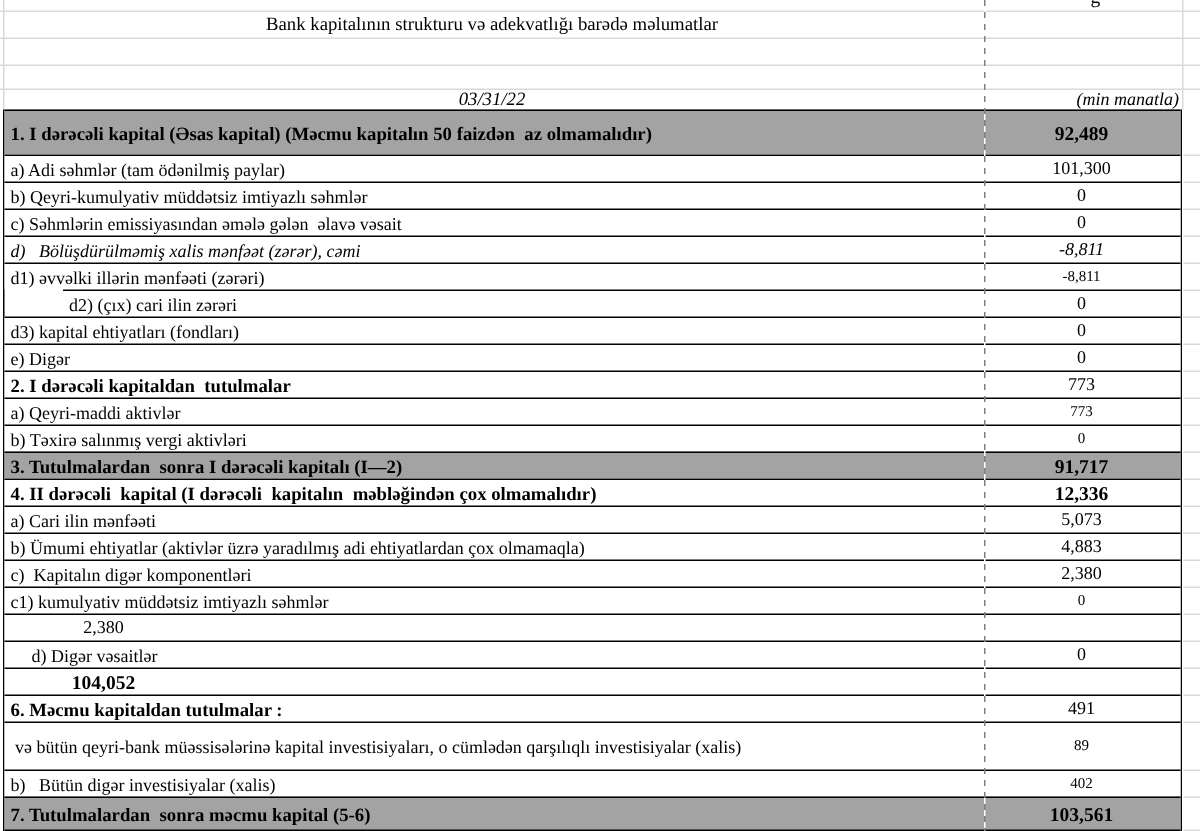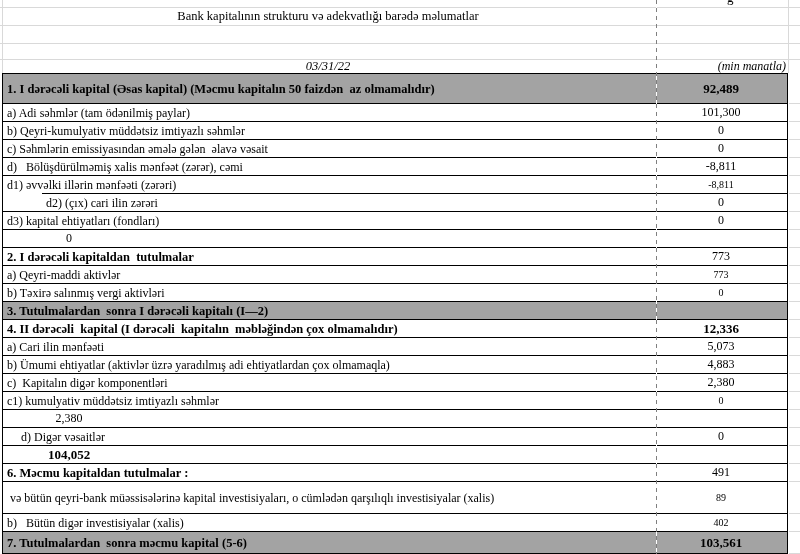--- a/index.html
+++ b/index.html
@@ -86,53 +86,55 @@
         <div class="value">101,300</div>
       </div>
       <div class="row" style="height: 18px;">
         <div class="label">b) Qeyri-kumulyativ müddətsiz imtiyazlı səhmlər</div>
         <div class="value">0</div>
       </div>
       <div class="row" style="height: 18px;">
         <div class="label">c) Səhmlərin emissiyasından əmələ gələn  əlavə vəsait</div>
         <div class="value">0</div>
       </div>
-      <div class="row" style="height: 18px;">
+      <div class="row" style="height: 18px; font-style: italic;">
         <div class="label">d)   Bölüşdürülməmiş xalis mənfəət (zərər), cəmi</div>
         <div class="value">-8,811</div>
       </div>
       <div class="row" style="height: 18px;">
         <div class="label">d1) əvvəlki illərin mənfəəti (zərəri)</div>
         <div class="value small">-8,811</div>
       </div>
       <div class="row" style="height: 18px; margin-left: 39px;">
         <div class="label">d2) (çıx) cari ilin zərəri</div>
         <div class="value">0</div>
       </div>
       <div class="row" style="height: 18px;">
         <div class="label">d3) kapital ehtiyatları (fondları)</div>
         <div class="value">0</div>
       </div>
       <div class="row" style="height: 18px;">
+        <div class="label">e) Digər</div>
         <div class="value">0</div>
       </div>
       <div class="row" style="height: 18px;">
         <div class="label bold">2. I dərəcəli kapitaldan  tutulmalar</div>
         <div class="value">773</div>
       </div>
       <div class="row" style="height: 18px;">
         <div class="label">a) Qeyri-maddi aktivlər</div>
         <div class="value small">773</div>
       </div>
       <div class="row" style="height: 18px;">
         <div class="label">b) Təxirə salınmış vergi aktivləri</div>
         <div class="value small">0</div>
       </div>
       <div class="row green" style="height: 18px;">
         <div class="label bold">3. Tutulmalardan  sonra I dərəcəli kapitalı (I—2)</div>
+        <div class="value bold">91,717</div>
       </div>
       <div class="row" style="height: 18px;">
         <div class="label bold">4. II dərəcəli  kapital (I dərəcəli  kapitalın  məbləğindən çox olmamalıdır)</div>
         <div class="value bold">12,336</div>
       </div>
       <div class="row" style="height: 18px;">
         <div class="label">a) Cari ilin mənfəəti</div>
         <div class="value">5,073</div>
       </div>
       <div class="row" style="height: 18px;">

